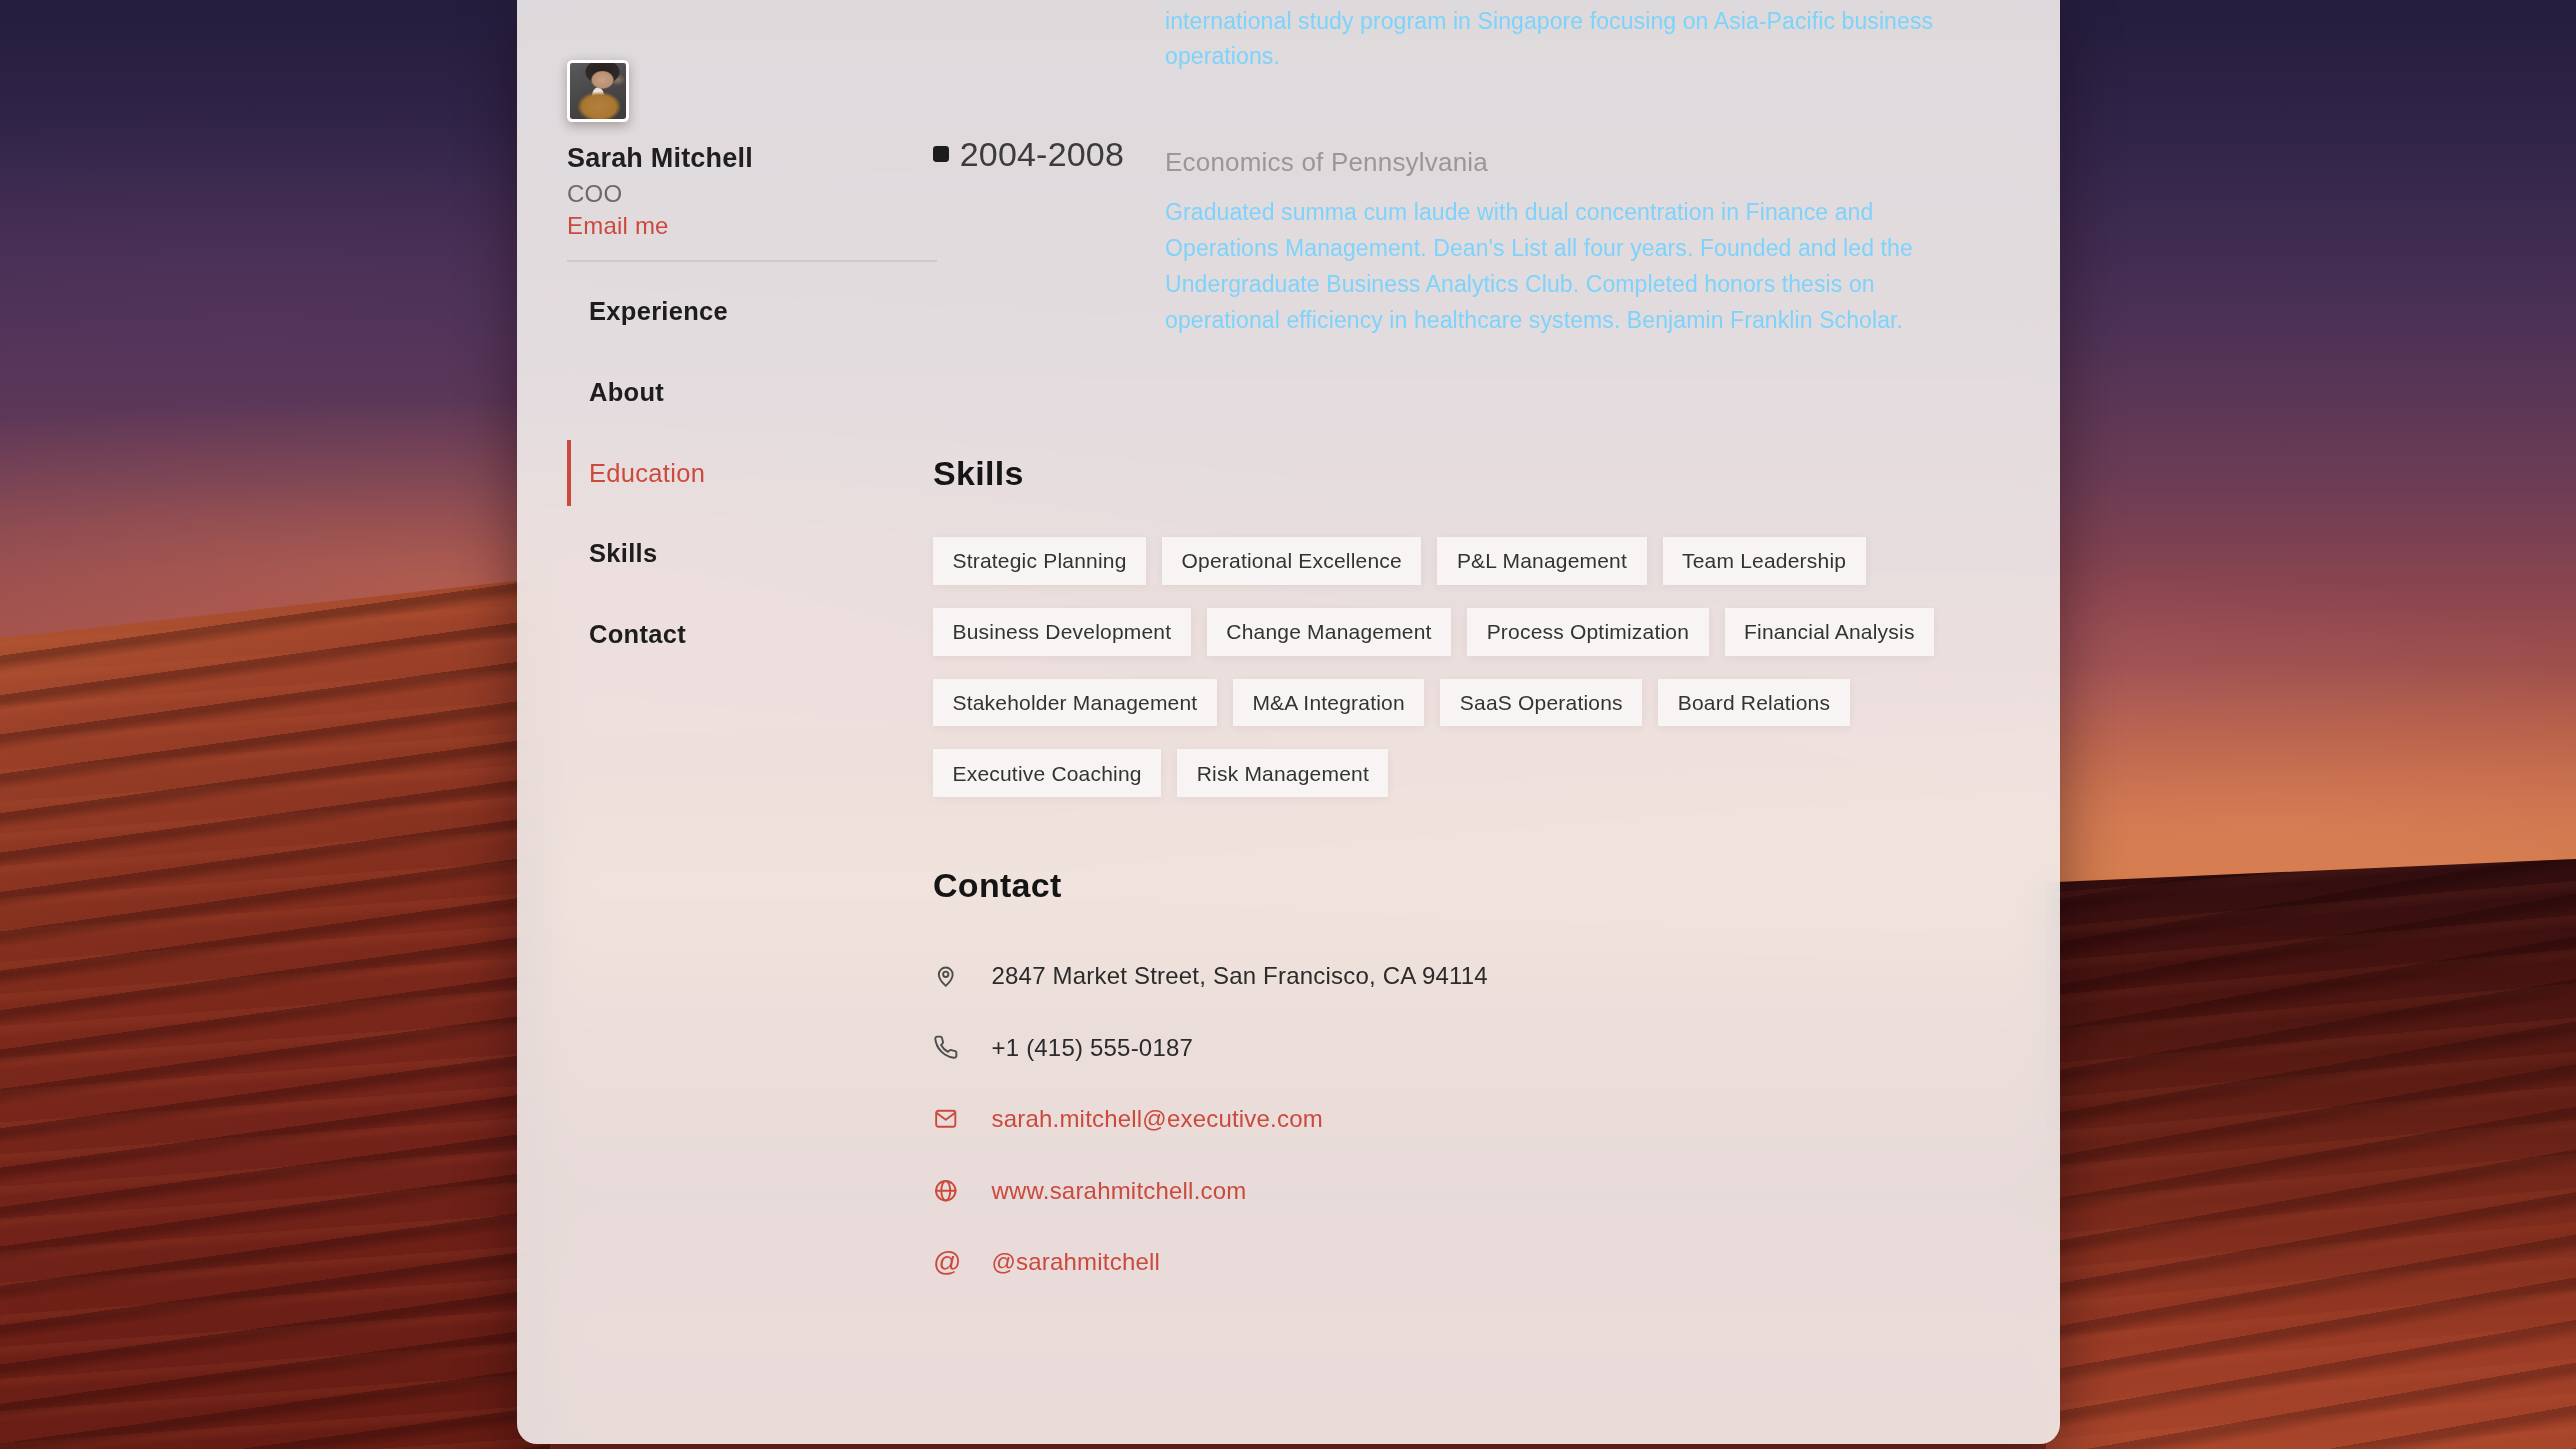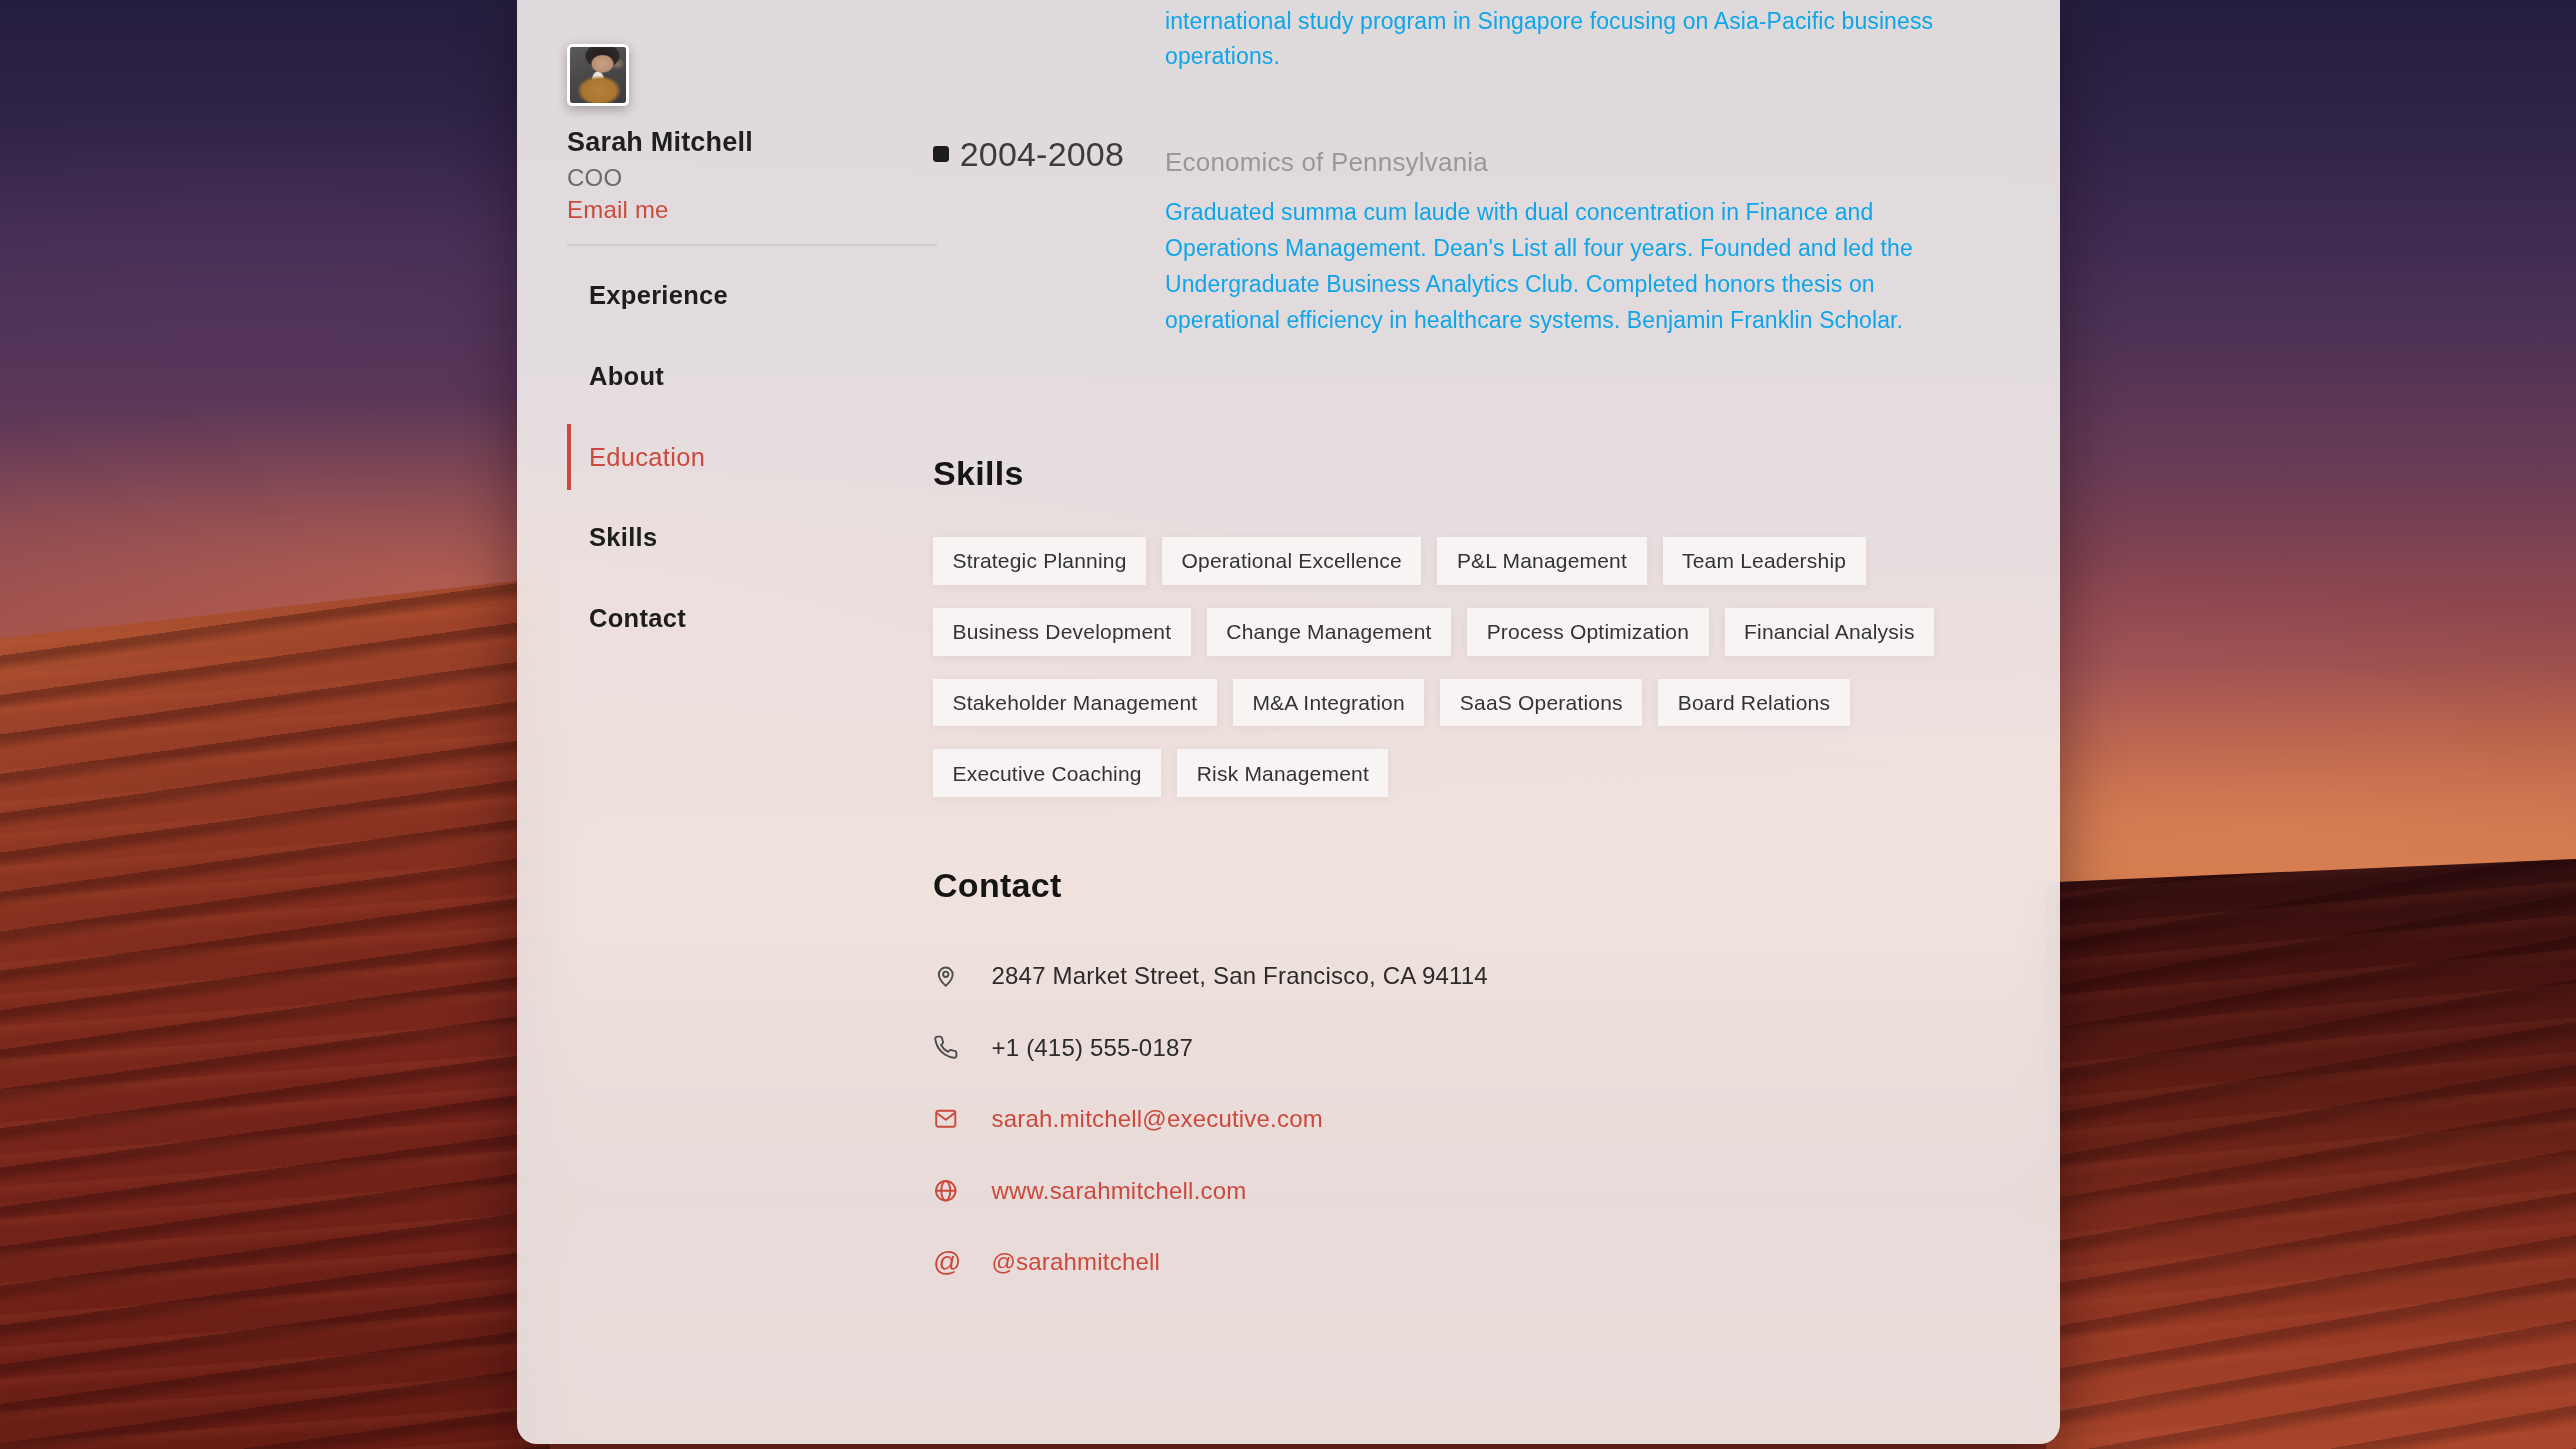--- a/index.html
+++ b/index.html
@@ -53,21 +53,21 @@
   
   .card {
     position: absolute; left: 517px; top: 0; width: 1543px; height: 1444px;
     background: rgba(243,238,237,0.90);
     backdrop-filter: blur(17.4px) saturate(1.05);
     -webkit-backdrop-filter: blur(17.4px) saturate(1.05);
     border-radius: 0 0 20px 20px;
     box-shadow: 0 20px 60px rgba(20,5,10,.45);
   }
   
-  .sidebar { position: absolute; left: 50px; top: 44px; width: 376px; }
+  .sidebar { position: absolute; left: 50px; top: 60px; width: 376px; }
   .avatar {
     width: 56px; height: 56px; border: 3.4px solid #ffffff; border-radius: 5.4px;
     box-shadow: 0 3.4px 10.7px rgba(40,15,10,.30);
     overflow: hidden;
   }
   .avatar-img {
     width: 100%; height: 100%;
     background:
       radial-gradient(30% 24% at 58% 30%, #caa184 0%, #b98f72 60%, transparent 70%),
       radial-gradient(42% 30% at 58% 16%, #241f1e 0%, #2e2927 70%, transparent 75%),
@@ -84,21 +84,21 @@
   .nav-item {
     border-left: 4.7px solid transparent;
     padding: 17.4px 0 17.4px 18px;
     margin-bottom: 14.8px;
     font-size: 25.5px; line-height: 31px; font-weight: 600; color: #1d1d1d;
     letter-spacing: 0.3px; cursor: pointer;
   }
   .nav-item.active { border-left-color: #cb4a3d; color: #cb4a3d; font-weight: 500; }
   
   .main { position: absolute; left: 416px; top: 0; width: 1006px; }
-  .para { margin: 0; font-size: 23px; line-height: 35px; color: #0ea5e9; letter-spacing: 0.1px; }
+  .para { margin: 0; font-size: 23px; line-height: 35px; color: #7dd3fc; letter-spacing: 0.1px; }
   .edu-tail { padding-top: 4px; margin-left: 232px; width: 792px; }
   .entry { margin-top: 64px; display: grid; grid-template-columns: 232px 1fr; }
   .period-col { display: flex; gap: 10.7px; align-items: flex-start; }
   .bullet { width: 16px; height: 16px; border-radius: 3.4px; background: #1c1c1c; margin-top: 8px; flex: 0 0 auto; }
   .period { font-size: 34px; line-height: 32px; color: #3c3c3c; letter-spacing: 0.2px; }
   .degree { margin: 0; font-size: 27px; line-height: 32px; font-weight: 700; color: #141414; letter-spacing: 0.2px; }
   .school { margin-top: 8px; font-size: 26px; line-height: 32px; color: #9a9795; letter-spacing: 0.2px; }
   .desc { margin-top: 16px; width: 792px; line-height: 36px; }
   .section-heading { margin: 0; font-size: 34px; line-height: 42px; font-weight: 700; color: #151515; letter-spacing: 0.3px; }
   .skills { margin-top: 114px; }

